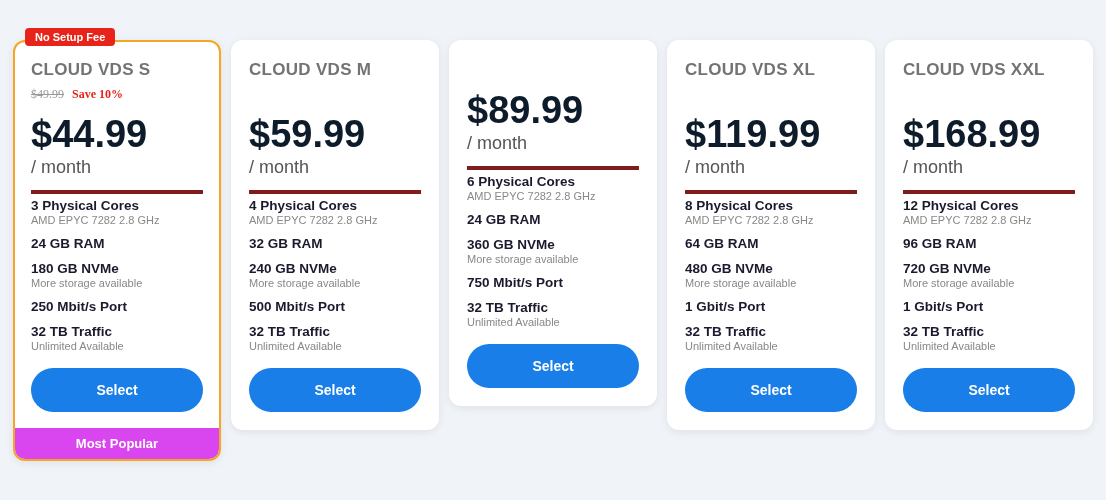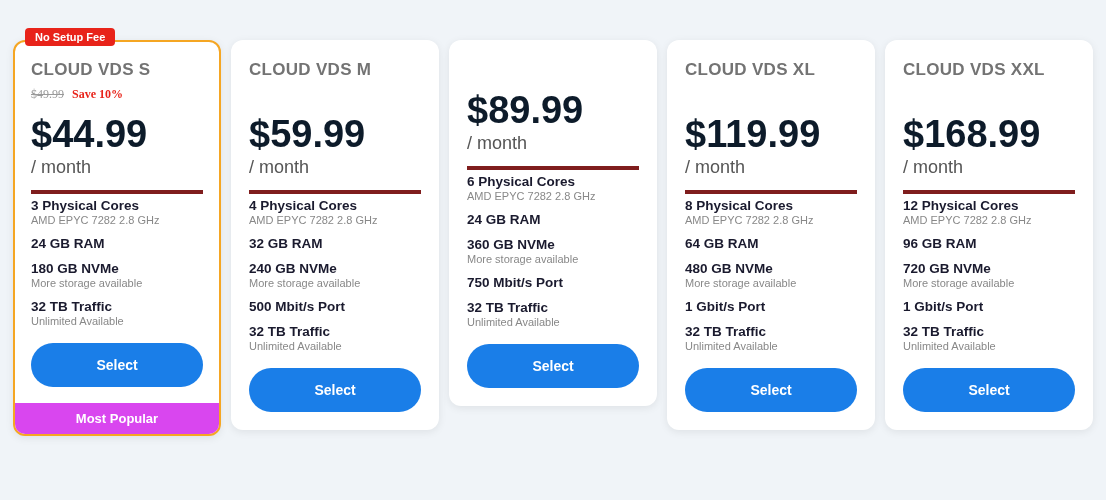--- a/index.html
+++ b/index.html
@@ -151,20 +151,23 @@
           <div class="spec-sub">AMD EPYC 7282 2.8 GHz</div>
         </div>
         <div class="spec-item">
           <div class="spec-main">24 GB RAM</div>
         </div>
         <div class="spec-item">
           <div class="spec-main">180 GB NVMe</div>
           <div class="spec-sub">More storage available</div>
         </div>
         <div class="spec-item">
+          <div class="spec-main">250 Mbit/s Port</div>
+        </div>
+        <div class="spec-item">
           <div class="spec-main">32 TB Traffic</div>
           <div class="spec-sub">Unlimited Available</div>
         </div>
       </div>
       <button class="select-btn">Select</button>
     </div>
     <div class="most-popular-bar">Most Popular</div>
   </div>
     <div class="plan-card">
 

